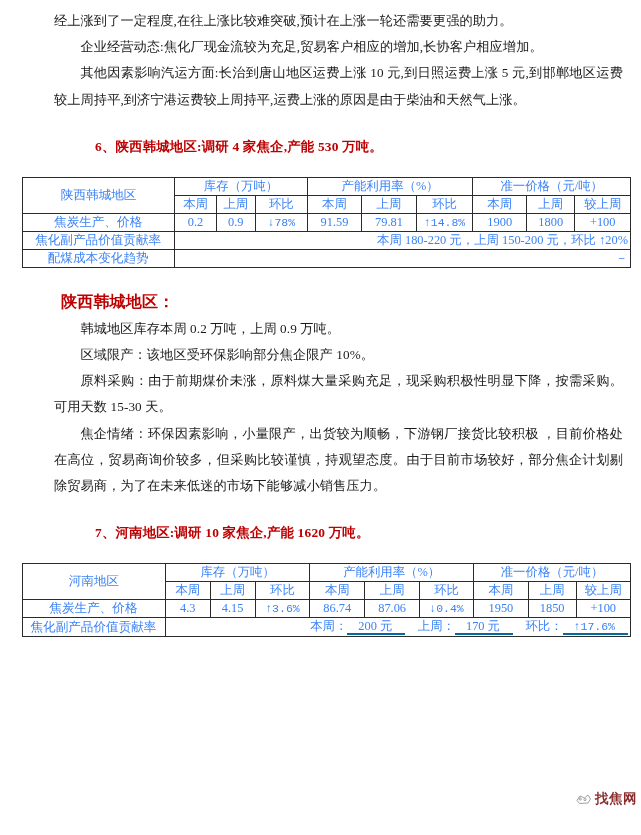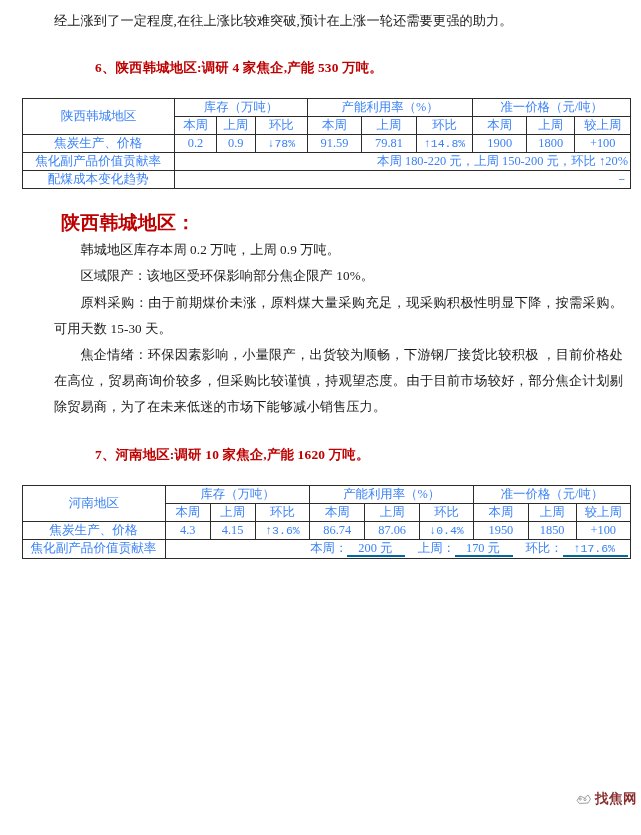--- a/index.html
+++ b/index.html
@@ -42,21 +42,21 @@
     font-weight: bold;
     font-size: 13.4px;
     line-height: 20px;
     padding-left: 85px;
     letter-spacing: 0.2px;
     white-space: nowrap;
   }
   .subheading {
     color: #BE0000;
     font-weight: bold;
-    font-size: 19px;
+    font-size: 16px;
     line-height: 20px;
     padding-left: 51px;
     letter-spacing: 0.2px;
   }
 
   .sp4  { height: 4px; }
   .sp8  { height: 8px; }
   .sp20 { height: 20px; }
   .sp24 { height: 24px; }
 
@@ -124,20 +124,22 @@
   }
 </style>
 </head>
 <body>
 
 <div class="page">
 
   <div class="sp8"></div>
 
   <p class="para noindent">经上涨到了一定程度,在往上涨比较难突破,预计在上涨一轮还需要更强的助力。</p>
+  <p class="para indent">企业经营动态:焦化厂现金流较为充足,贸易客户相应的增加,长协客户相应增加。</p>
+  <p class="para indent">其他因素影响汽运方面:长治到唐山地区运费上涨 10 元,到日照运费上涨 5 元,到邯郸地区运费较上周持平,到济宁港运费较上周持平,运费上涨的原因是由于柴油和天然气上涨。</p>
 
   <div class="sp24"></div>
 
   <div class="heading">6、陕西韩城地区:调研 4 家焦企,产能 530 万吨。</div>
 
   <div class="sp20"></div>
 
   <table class="grid">
     <colgroup>
       <col style="width:157px">

